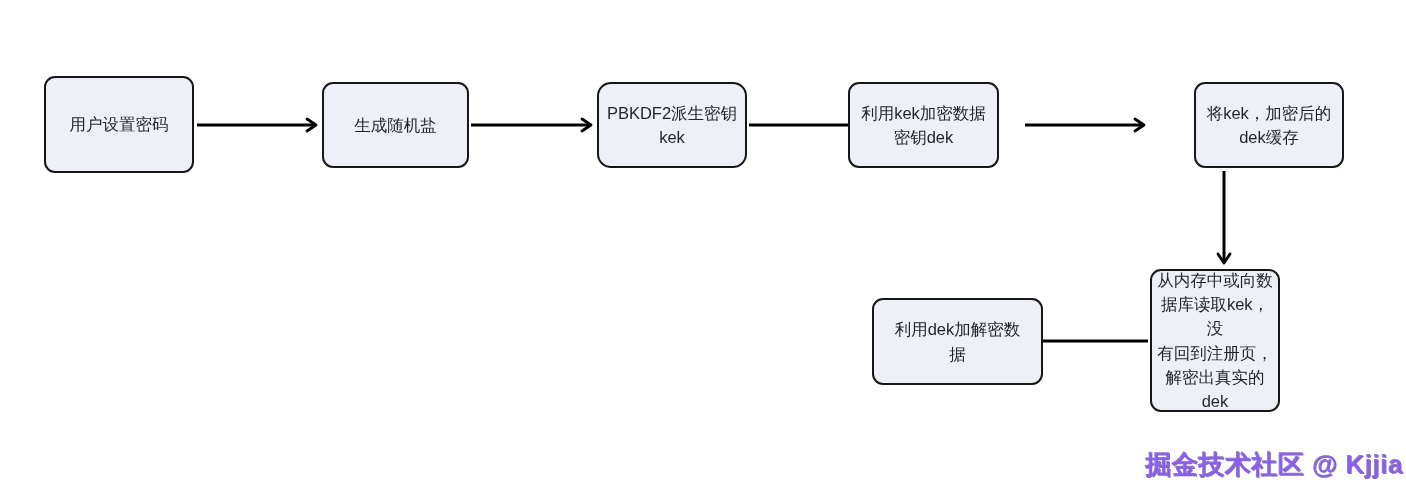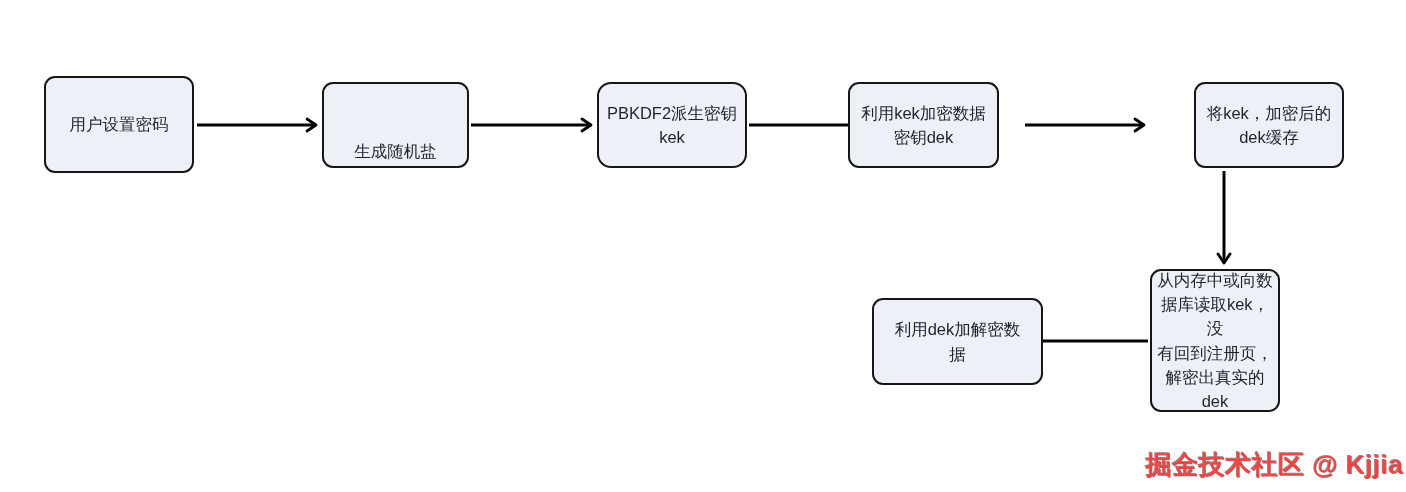--- a/index.html
+++ b/index.html
@@ -40,21 +40,21 @@
     white-space: pre-line;
   }
   .watermark {
     position: absolute;
     left: 1146px;
     top: 448px;
     width: 252px;
     font-size: 26px;
     font-weight: 700;
     letter-spacing: 0.5px;
-    color: #ef4444;
+    color: #8b5cf6;
     text-shadow: -1px -1px 0 #8a8a8a, 2px 2px 1px #ffffff;
     white-space: nowrap;
   }
 </style>
 </head>
 <body>
 
 <div class="canvas">
 
   <svg class="arrows" width="1406" height="492" viewBox="0 0 1406 492">
@@ -68,21 +68,21 @@
     <line x1="749" y1="125" x2="866" y2="125" stroke="#000" stroke-width="3" marker-end="url(#chevron)"></line>
     <line x1="1025" y1="125" x2="1144" y2="125" stroke="#000" stroke-width="3" marker-end="url(#chevron)"></line>
     <line x1="1224" y1="171" x2="1224" y2="263" stroke="#000" stroke-width="3" marker-end="url(#chevron)"></line>
     <line x1="1148" y1="341" x2="1030" y2="341" stroke="#000" stroke-width="3" marker-end="url(#chevron)"></line>
   </svg>
 
   <div class="node" style="left:44px; top:76px; width:150px; height:97px;">
     <span class="node-label">用户设置密码</span>
   </div>
 
-  <div class="node" style="left:322px; top:82px; width:147px; height:86px;align-items:flex-end;">
+  <div class="node" style="left:322px; top:82px; width:147px; height:86px;">
     <span class="node-label">生成随机盐</span>
   </div>
 
   <div class="node" style="left:597px; top:82px; width:150px; height:86px;border-radius:14px;">
     <span class="node-label">PBKDF2派生密钥
 kek</span>
   </div>
 
   <div class="node" style="left:848px; top:82px; width:151px; height:86px;">
     <span class="node-label">利用kek加密数据

